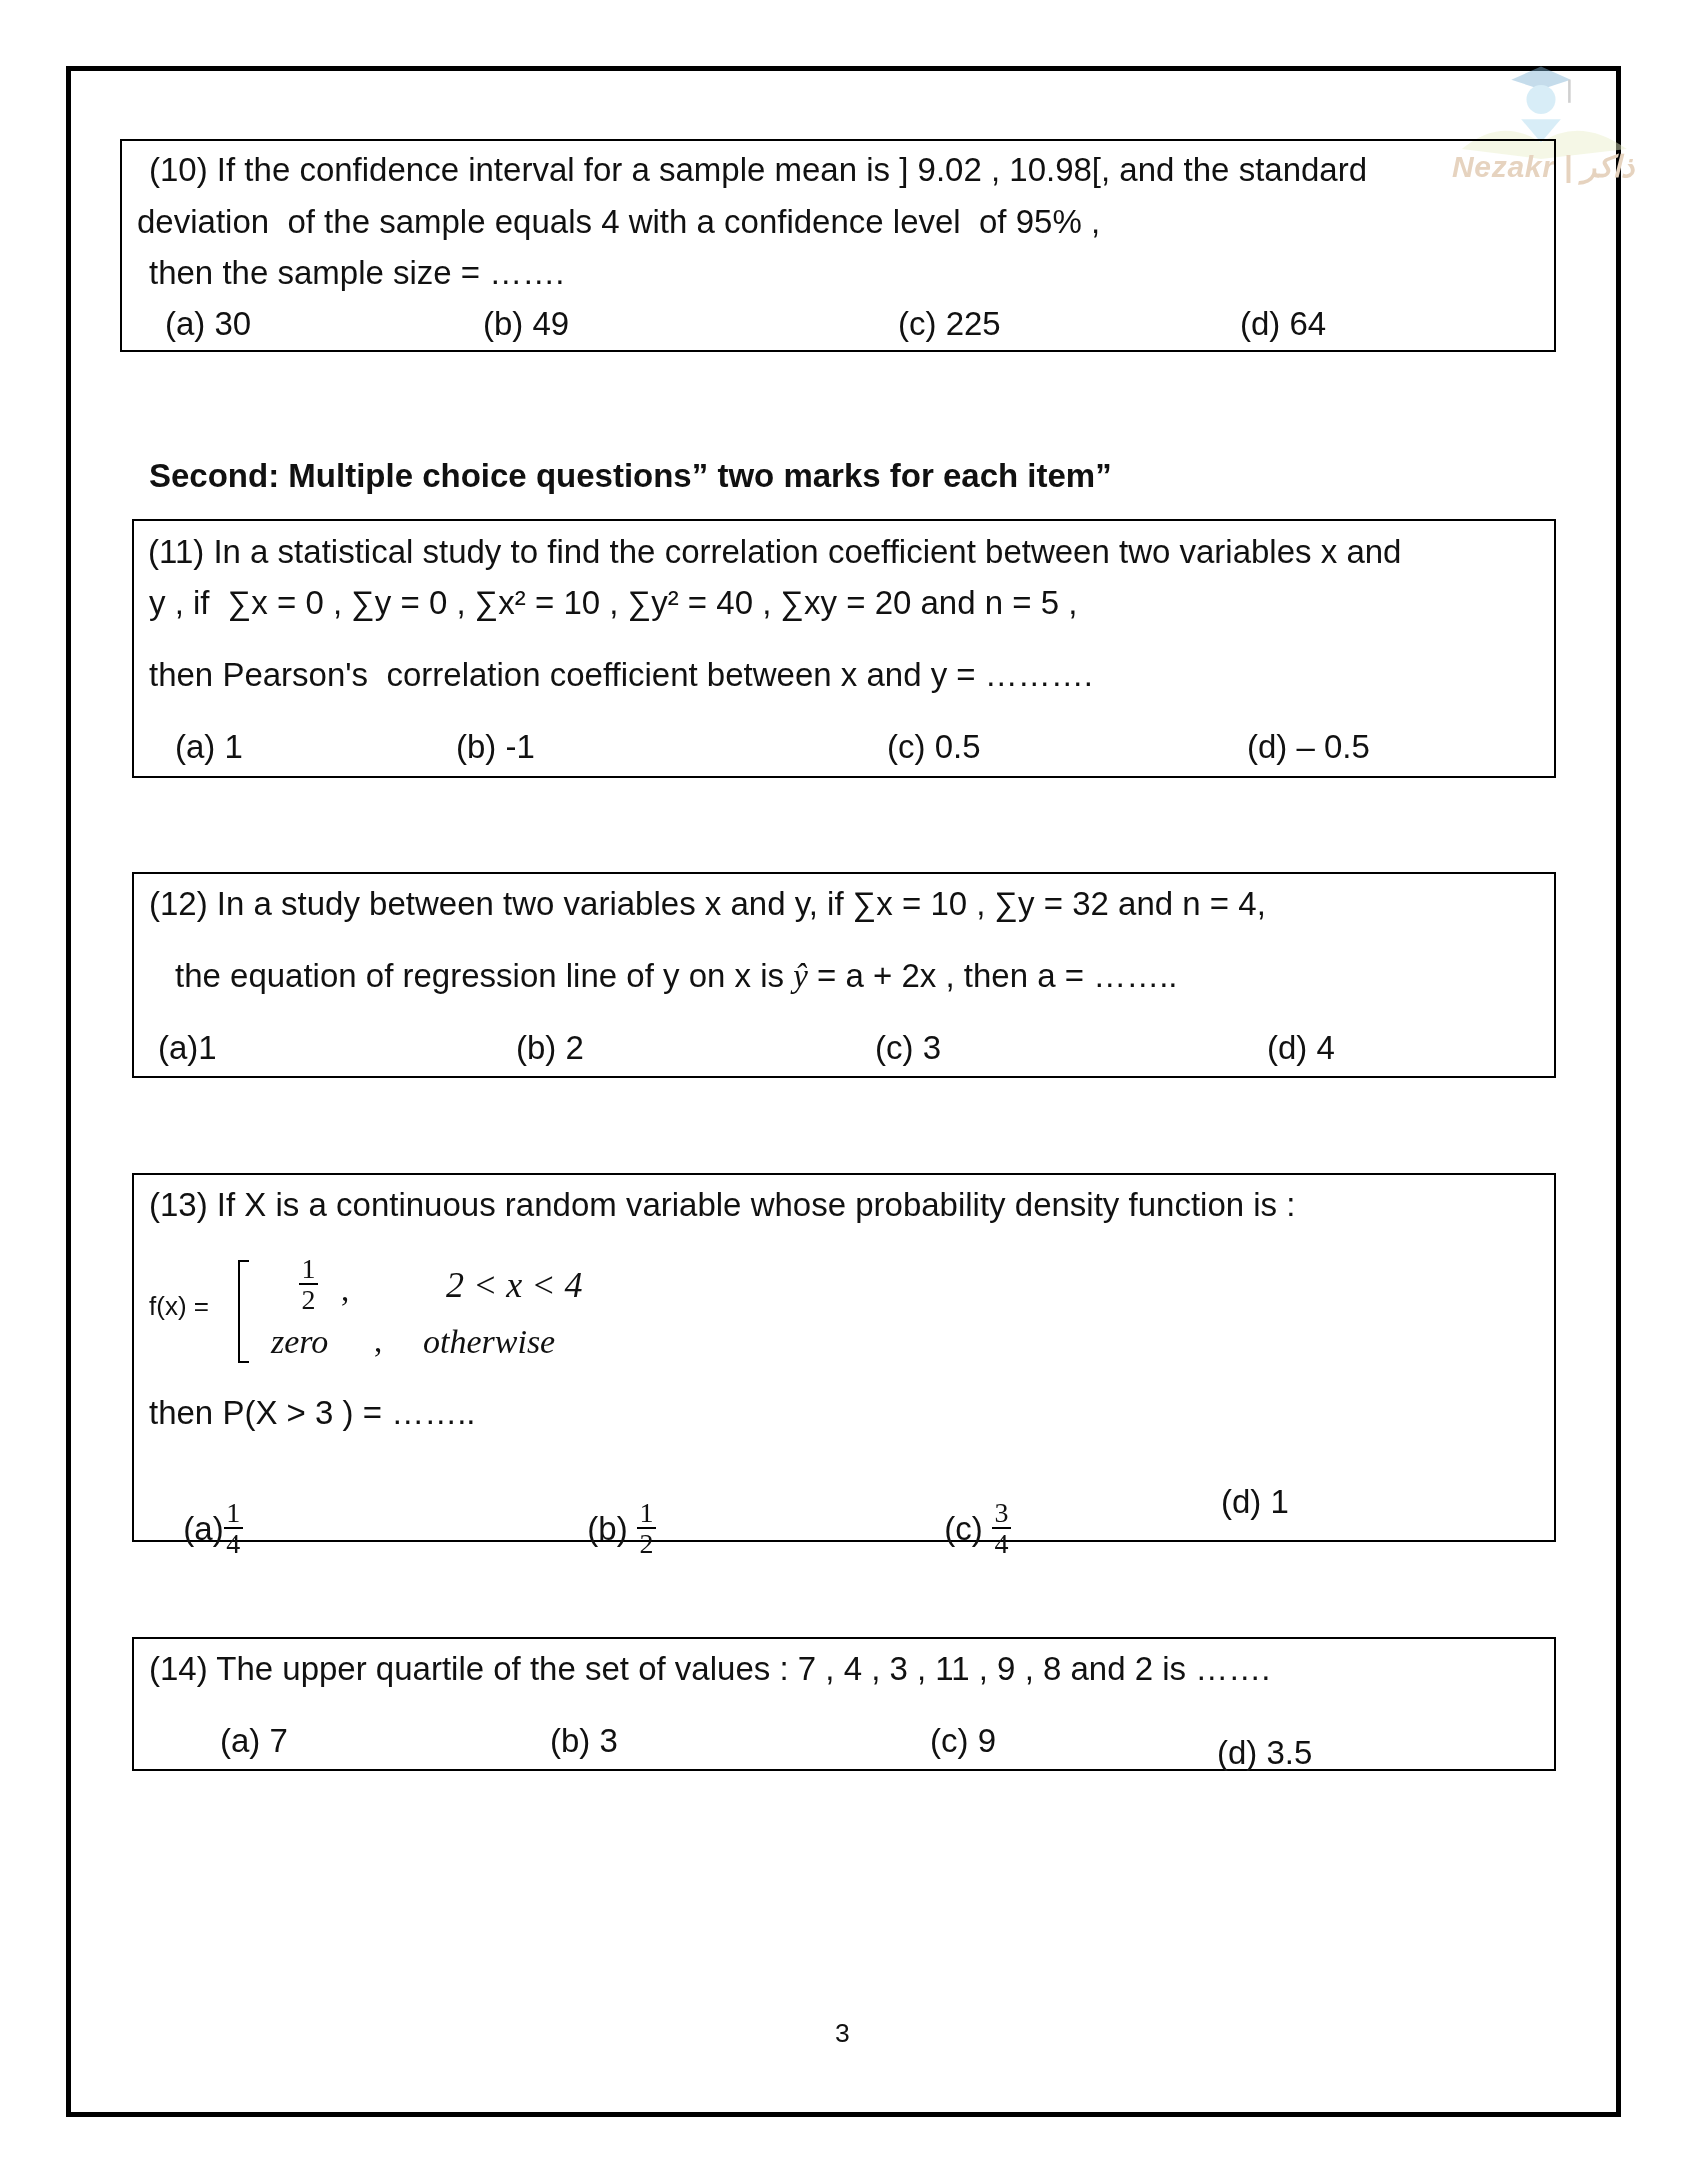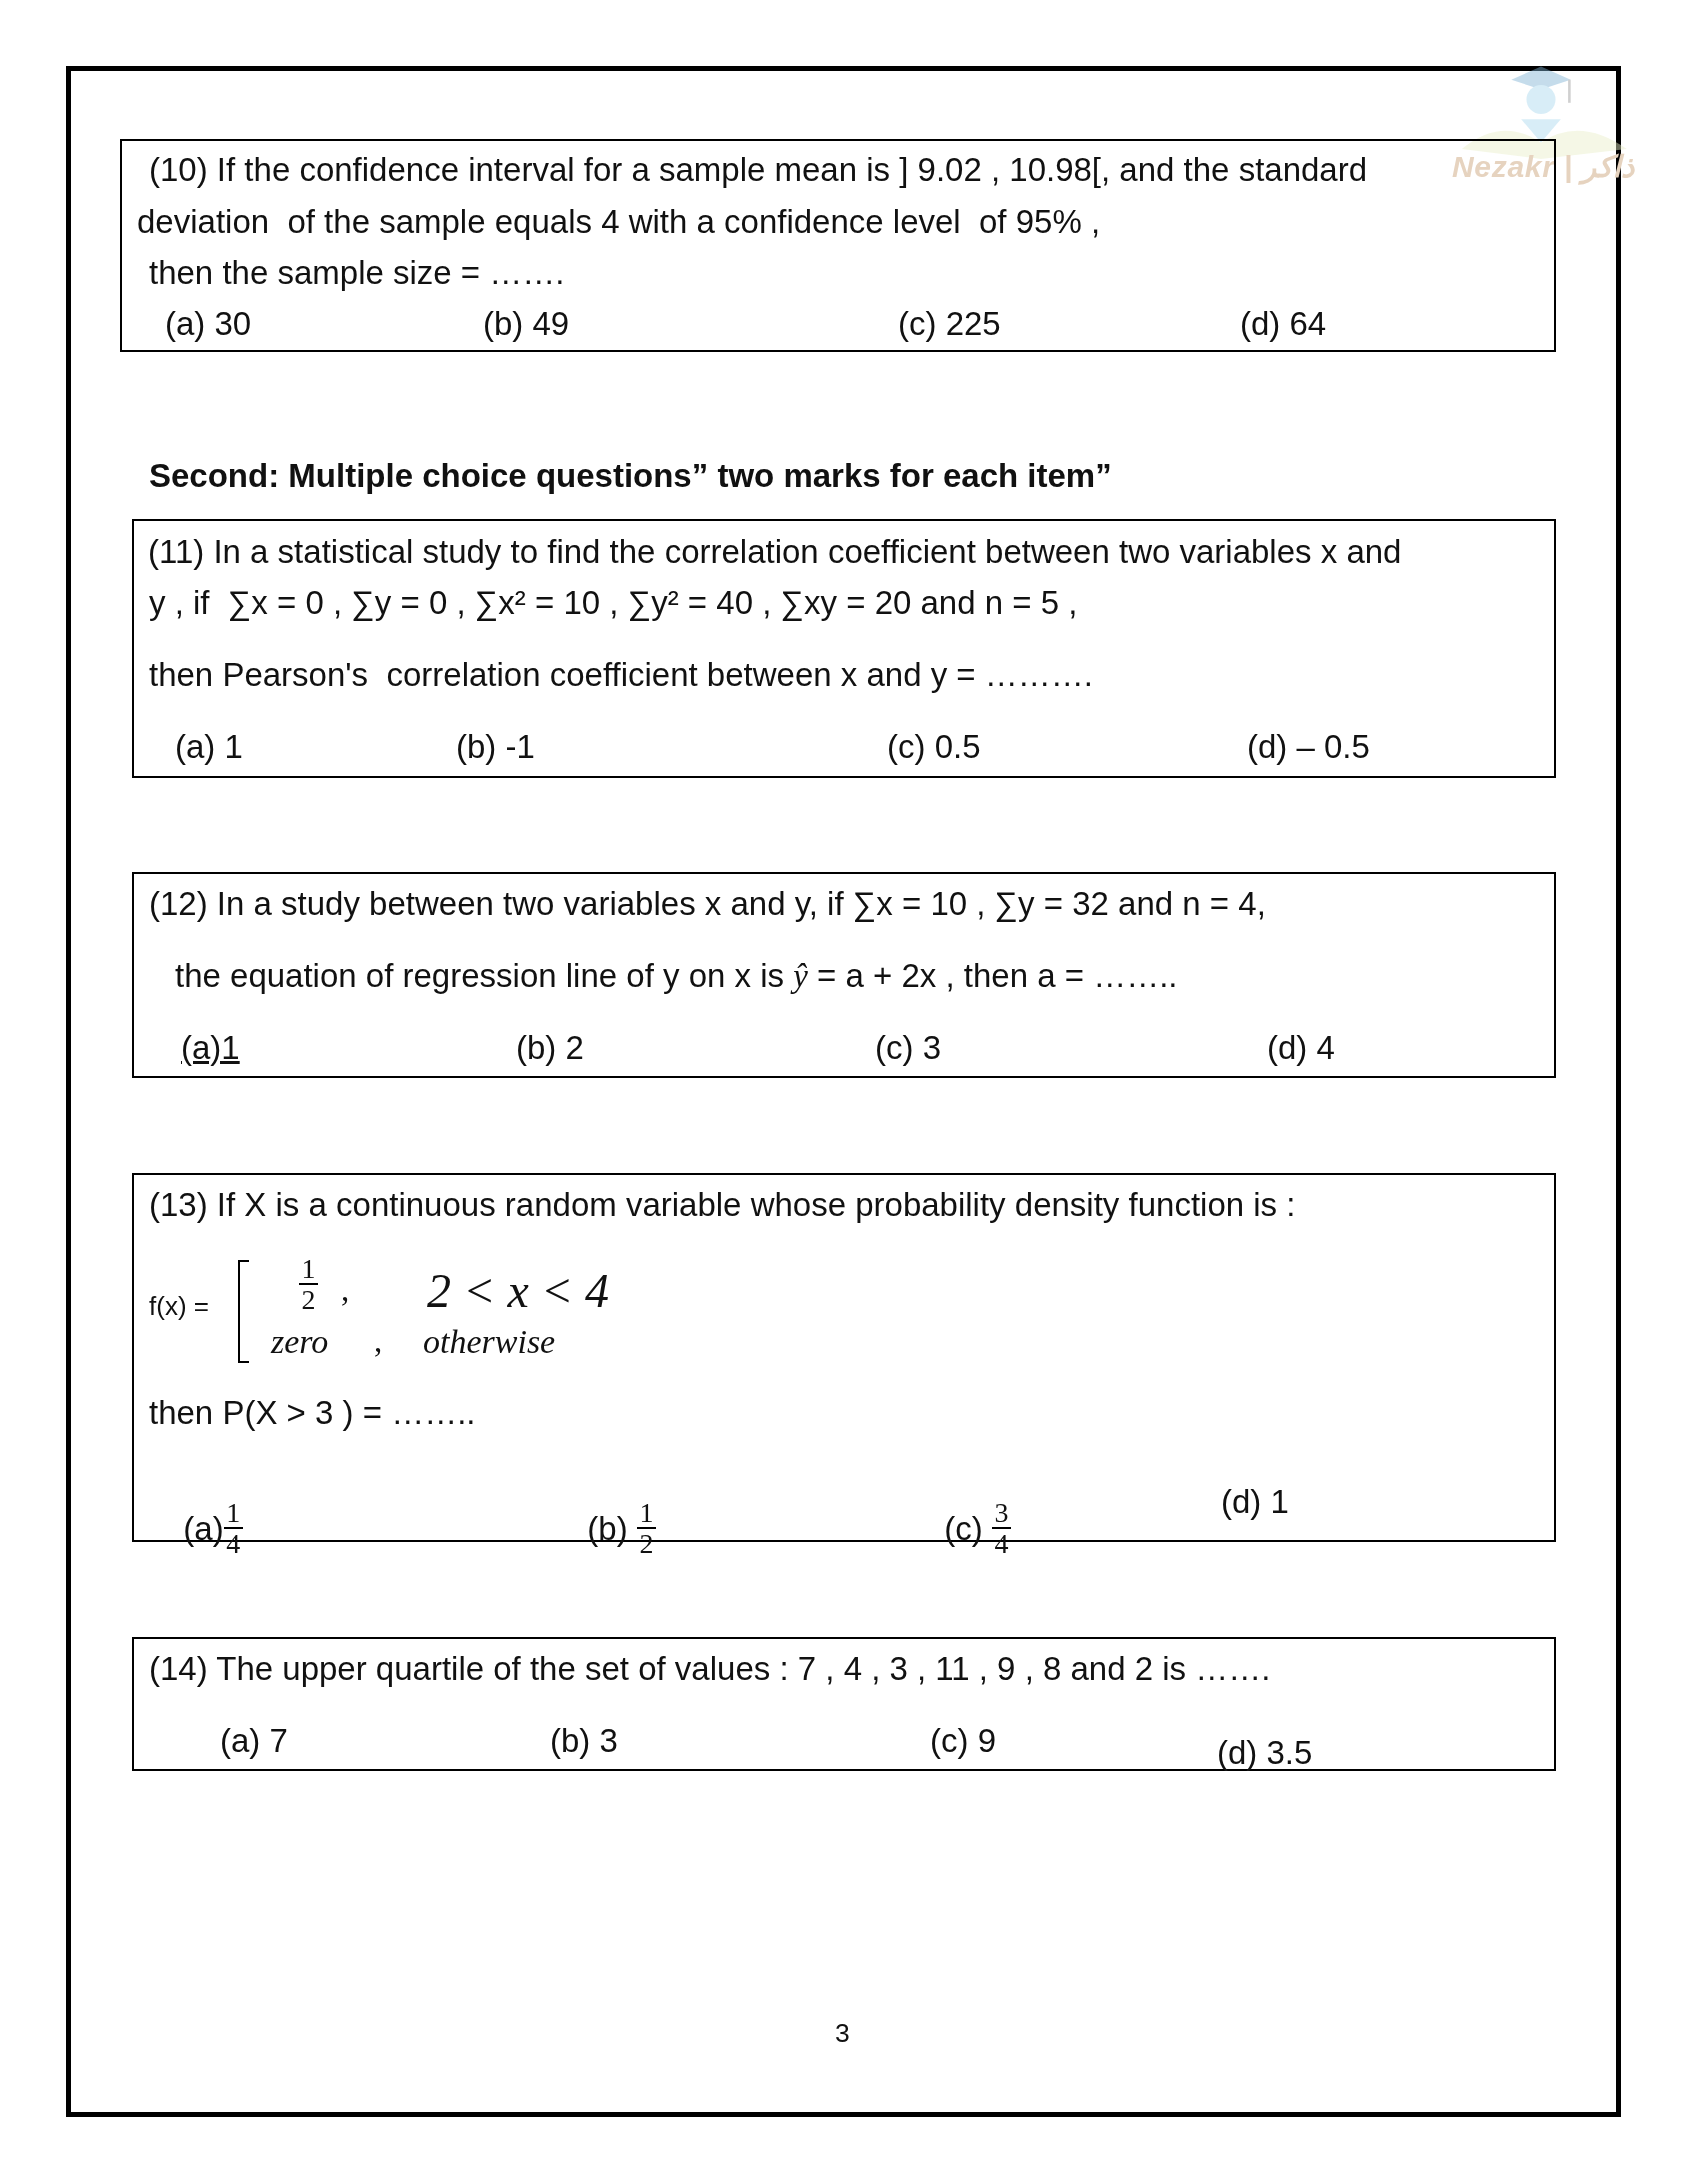--- a/index.html
+++ b/index.html
@@ -48,35 +48,35 @@
 <div class="line" style="left:149px; top:586px;">y , if  ∑x = 0 , ∑y = 0 , ∑x² = 10 , ∑y² = 40 , ∑xy = 20 and n = 5 ,</div>
 <div class="line" style="left:149px; top:658px;">then Pearson's  correlation coefficient between x and y = ……….</div>
 <div class="opt" style="left:175px; top:730px;">(a) 1</div>
 <div class="opt" style="left:456px; top:730px;">(b) -1</div>
 <div class="opt" style="left:887px; top:730px;">(c) 0.5</div>
 <div class="opt" style="left:1247px; top:730px;">(d) – 0.5</div>
 
 <div class="qbox" style="left:132px; top:872px; width:1424px; height:206px;"></div>
 <div class="line" style="left:149px; top:887px;">(12) In a study between two variables x and y, if ∑x = 10 , ∑y = 32 and n = 4,</div>
 <div class="line" style="left:175px; top:959px;"><span>the equation of regression line of y on x is </span><span class="math">ŷ</span><span> = a + 2x , then a = ……..</span></div>
-<div class="opt" style="left:181px; top:1031px;text-decoration:underline;">(a)1</div>
+<div class="opt" style="left:158px; top:1031px;">(a)1</div>
 <div class="opt" style="left:516px; top:1031px;text-align:right;">(b) 2</div>
 <div class="opt" style="left:875px; top:1031px;">(c) 3</div>
 <div class="opt" style="left:1267px; top:1031px;">(d) 4</div>
 
 <div class="qbox" style="left:132px; top:1173px; width:1424px; height:369px;"></div>
 <div class="line" style="left:149px; top:1188px;">(13) If X is a continuous random variable whose probability density function is :</div>
 <div class="line" style="left:149px; top:1293px; font-size:26px;">f(x) =</div>
 <div class="brace"></div>
 <div class="frac" style="position:absolute; left:299px; top:1254px;">
   <span class="num">1</span>
   <span class="den">2</span>
 </div>
 <div class="line math" style="left:341px; top:1274px; font-style:normal;">,</div>
-<div class="line math" style="left:427px; top:1267px; font-size:48px;">2 &lt; x &lt; 4</div>
+<div class="line math" style="left:446px; top:1267px; font-size:36px;">2 &lt; x &lt; 4</div>
 <div class="line math" style="left:271px; top:1325px; font-size:34px;">zero</div>
 <div class="line math" style="left:374px; top:1325px; font-style:normal;">,</div>
 <div class="line math" style="left:423px; top:1325px; font-size:34px;">otherwise</div>
 <div class="line" style="left:149px; top:1396px;">then P(X &gt; 3 ) = ……..</div>
 
 <div class="opt" style="left:165px; top:1465px;">
   <span style="vertical-align:middle;">(a)</span><span class="frac"><span class="num">1</span><span class="den">4</span></span>
 </div>
 <div class="opt" style="left:569px; top:1465px;">
   <span style="vertical-align:middle;">(b) </span><span class="frac"><span class="num">1</span><span class="den">2</span></span>

